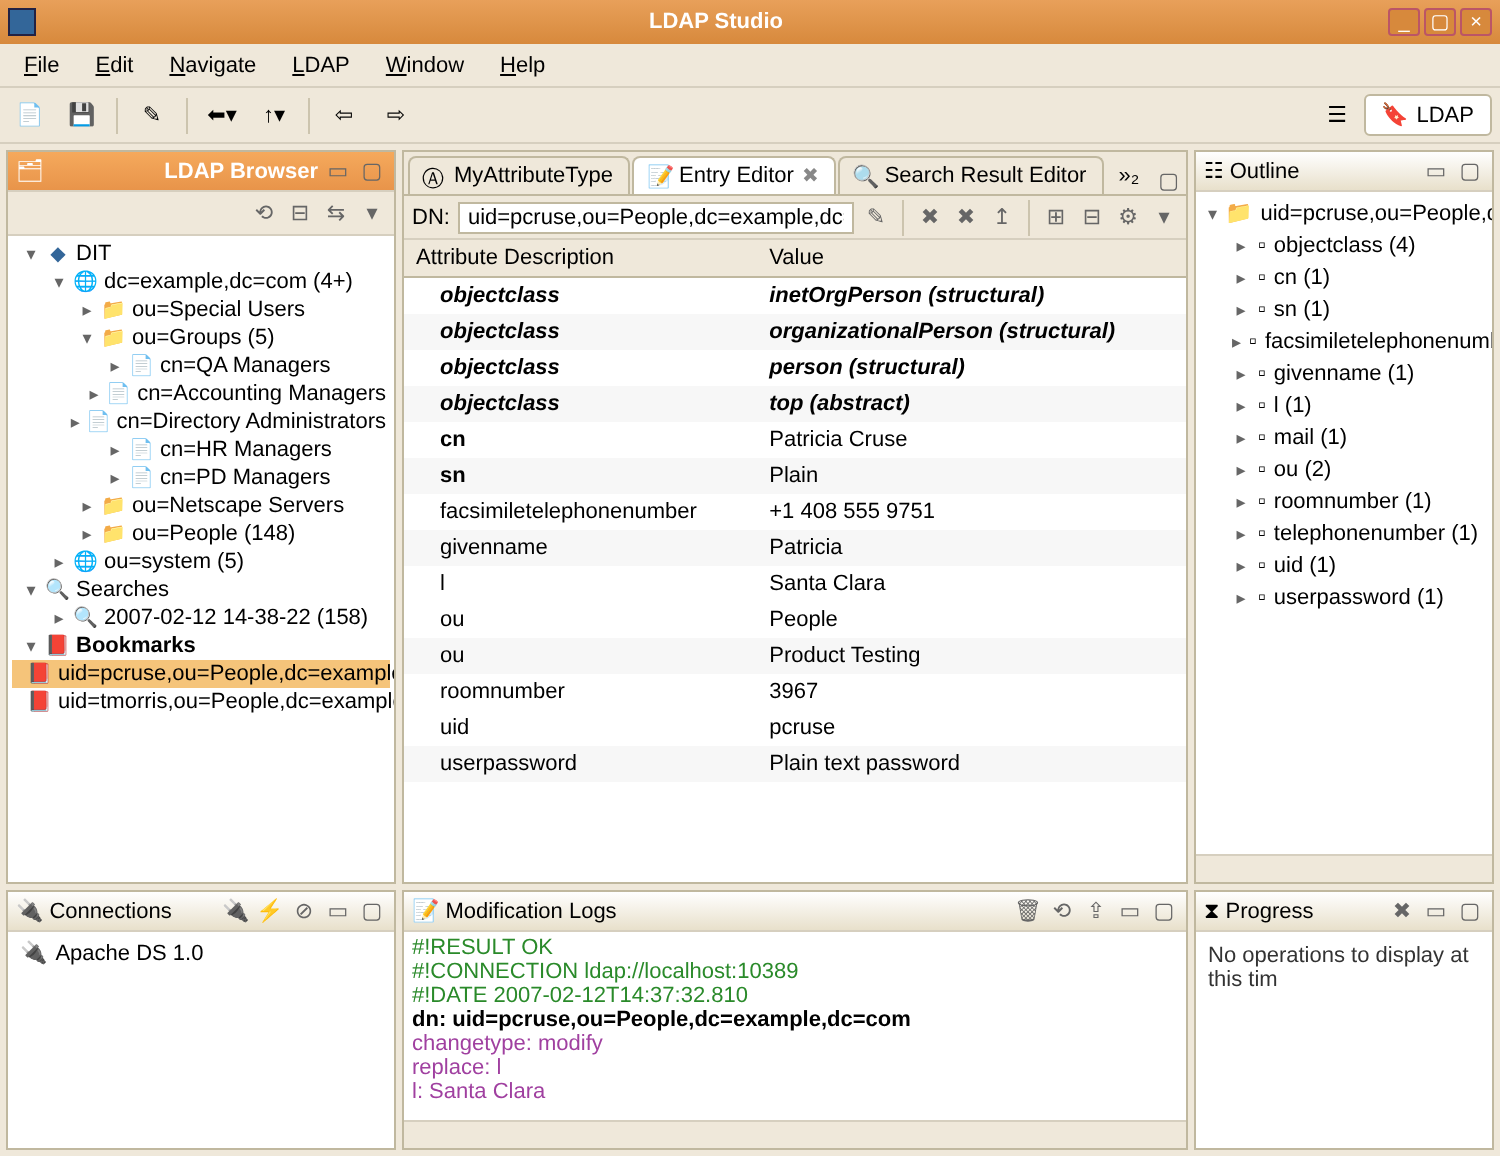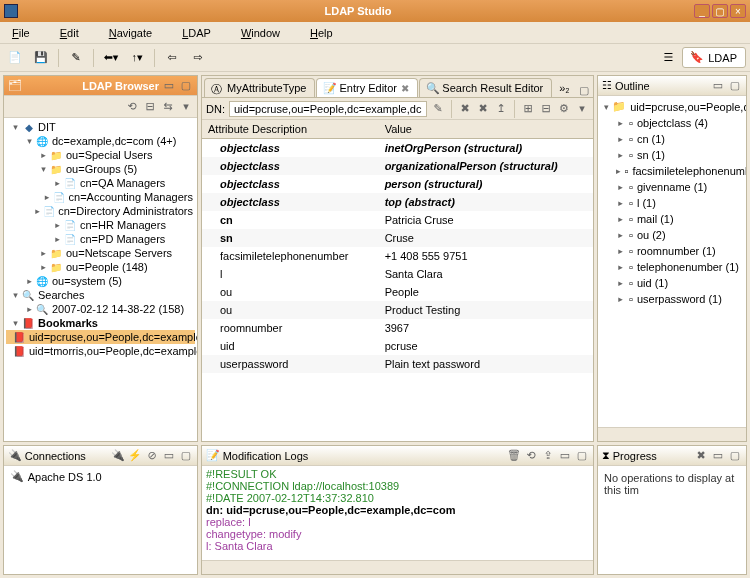--- a/index.html
+++ b/index.html
@@ -1,21 +1,21 @@
 <!DOCTYPE html>
 <html><head>
 <meta charset="utf-8">
 <style>
 * { box-sizing: border-box; margin: 0; padding: 0; font-family: "Segoe UI", Tahoma, sans-serif; font-size: 11px; }
 body { width: 750px; height: 578px; background: #f7f0e3; display: flex; flex-direction: column; overflow: hidden; }
 .titlebar { height: 22px; background: linear-gradient(#e8a05a,#d7893c); display:flex; align-items:center; padding:0 4px; color:#fff; }
 .titlebar .appicon { width:14px; height:14px; background:#336699; border:1px solid #224; margin-right:6px; }
 .titlebar .title { flex:1; text-align:center; font-weight:bold; color:#fff; }
 .winbtn { width:16px; height:14px; background:#d7893c; border:1px solid #b56; margin-left:2px; display:flex; align-items:center; justify-content:center; color:#fff; font-size:10px; border-radius:2px; cursor:pointer; }
-.menubar { height:22px; background:#efe8da; display:flex; align-items:center; padding:1px 4px; gap:14px; border-bottom:1px solid #d6cfbf; }
+.menubar { height:22px; background:#efe8da; display:flex; align-items:center; padding:1px 4px; gap:2px; border-bottom:1px solid #d6cfbf; }
 .menubar span { padding:2px 8px; cursor:pointer; }
 .menubar span:first-letter { text-decoration:underline; }
 .toolbar { height:28px; background:#efe8da; display:flex; align-items:center; padding:0 4px; gap:4px; border-bottom:1px solid #d6cfbf; }
 .tbtn { width:22px; height:22px; display:flex; align-items:center; justify-content:center; border:1px solid transparent; border-radius:3px; cursor:pointer; }
 .sep { width:1px; height:18px; background:#ccc4ae; margin:0 2px; }
 .perspectives { margin-left:auto; display:flex; gap:2px; align-items:center; }
 .persp { padding:3px 8px; border:1px solid #c0b89f; border-radius:3px; background:#fff; display:flex; align-items:center; gap:4px; cursor:pointer; }
 .main { flex:1; display:flex; overflow:hidden; background:#efe8da; padding:3px; gap:3px; }
 .col-left { width:195px; display:flex; flex-direction:column; gap:3px; }
 .col-mid { flex:1; display:flex; flex-direction:column; gap:3px; min-width:0; }
@@ -296,25 +296,29 @@
               <tr class="odd">
                 <td class="attr-key objclass" style="padding-left: 18px;">objectclass</td>
                 <td class="attr-val objclass">top (abstract)</td>
               </tr>
               <tr>
                 <td class="attr-key must" style="padding-left: 18px;">cn</td>
                 <td class="attr-val must">Patricia Cruse</td>
               </tr>
               <tr class="odd">
                 <td class="attr-key must" style="padding-left: 18px;">sn</td>
-                <td class="attr-val must">Cruse</td>
+                <td class="attr-val must">Plain</td>
               </tr>
               <tr>
                 <td class="attr-key " style="padding-left: 18px;">facsimiletelephonenumber</td>
                 <td class="attr-val ">+1 408 555 9751</td>
+              </tr>
+              <tr class="odd">
+                <td class="attr-key " style="padding-left: 18px;">givenname</td>
+                <td class="attr-val ">Patricia</td>
               </tr>
               <tr>
                 <td class="attr-key " style="padding-left: 18px;">l</td>
                 <td class="attr-val ">Santa Clara</td>
               </tr>
               <tr>
                 <td class="attr-key " style="padding-left: 18px;">ou</td>
                 <td class="attr-val ">People</td>
               </tr>
               <tr class="odd">
@@ -340,21 +344,21 @@
     <div class="panel" style="height:130px;">
       <div class="panel-header">
         <span>📝</span>
         <span class="panel-title">Modification Logs</span>
         <span class="hicon">🗑</span>
         <span class="hicon">⟲</span>
         <span class="hicon">⇪</span>
         <span class="hicon">▭</span>
         <span class="hicon">▢</span>
       </div>
-      <div class="modlog panel-body" id="modlog"><div class="green">#!RESULT OK</div><div class="green">#!CONNECTION ldap://localhost:10389</div><div class="green">#!DATE 2007-02-12T14:37:32.810</div><div class="black">dn: uid=pcruse,ou=People,dc=example,dc=com</div><div class="purple">replace: l</div><div class="purple">changetype: modify</div><div class="purple">l: Santa Clara</div></div>
+      <div class="modlog panel-body" id="modlog"><div class="green">#!RESULT OK</div><div class="green">#!CONNECTION ldap://localhost:10389</div><div class="green">#!DATE 2007-02-12T14:37:32.810</div><div class="black">dn: uid=pcruse,ou=People,dc=example,dc=com</div><div class="purple">changetype: modify</div><div class="purple">replace: l</div><div class="purple">l: Santa Clara</div></div>
       <div class="scroll-hint"></div>
     </div>
   </div>
 
   <div class="col-right">
     <div class="panel" style="flex:1;">
       <div class="panel-header">
         <span>☷</span>
         <span class="panel-title">Outline</span>
         <span class="hicon">▭</span>

